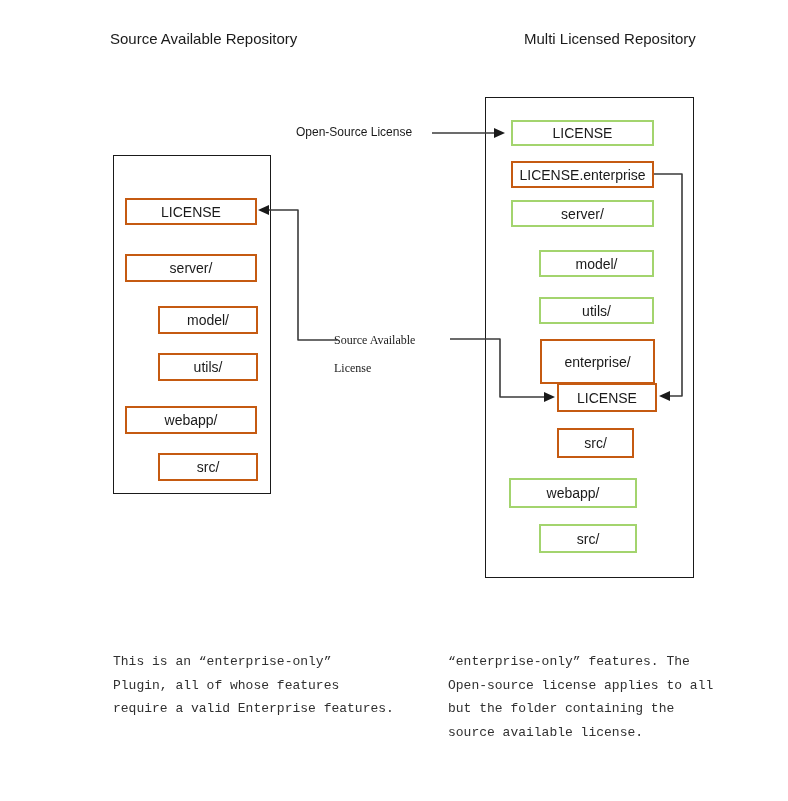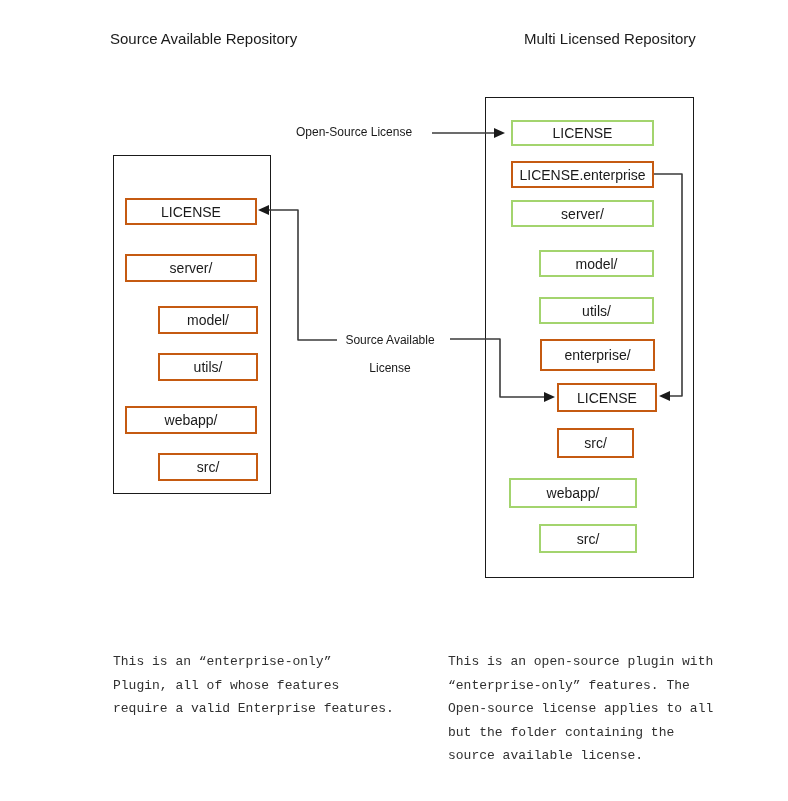--- a/index.html
+++ b/index.html
@@ -32,22 +32,22 @@
     white-space: nowrap;
   }
   .node.orange { border-color: #C55A11; text-align: center; }
   .node.green  { border-color: #A3D46E; }
   .conn-label {
     font-size: 12px;
     color: #1a1a1a;
     white-space: nowrap;
   }
   .conn-label.two-line {
-    text-align: center;
     line-height: 28px;
+    font-family: Liberation Serif, serif;
   }
   svg.wires { position: absolute; left: 0; top: 0; pointer-events: none; }
   svg.wires polyline, svg.wires line {
     fill: none;
     stroke: #3b3b3b;
     stroke-width: 1.6;
     stroke-linejoin: round;
   }
   svg.wires polygon { fill: #1a1a1a; stroke: none; }
   .note {
@@ -74,21 +74,21 @@
 <div class="abs node orange" style="left:125px; top:406px; width:132px; height:28px;">webapp/</div>
 <div class="abs node orange" style="left:158px; top:453px; width:100px; height:28px;">src/</div>
 
 <div class="abs repo-container" style="left:485px; top:97px; width:209px; height:481px;"></div>
 
 <div class="abs node green" style="left:511px; top:120px; width:143px; height:26px;">LICENSE</div>
 <div class="abs node orange" style="left:511px; top:161px; width:143px; height:27px;">LICENSE.enterprise</div>
 <div class="abs node green" style="left:511px; top:200px; width:143px; height:27px;">server/</div>
 <div class="abs node green" style="left:539px; top:250px; width:115px; height:27px;">model/</div>
 <div class="abs node green" style="left:539px; top:297px; width:115px; height:27px;">utils/</div>
-<div class="abs node orange" style="left:540px; top:339px; width:115px; height:32px;">enterprise/</div>
+<div class="abs node orange" style="left:540px; top:339px; width:115px; height:45px;">enterprise/</div>
 <div class="abs node orange" style="left:557px; top:383px; width:100px; height:29px;">LICENSE</div>
 <div class="abs node orange" style="left:557px; top:428px; width:77px; height:30px;">src/</div>
 <div class="abs node green" style="left:509px; top:478px; width:128px; height:30px;">webapp/</div>
 <div class="abs node green" style="left:539px; top:524px; width:98px; height:29px;">src/</div>
 
 <div class="abs conn-label" style="left:296px; top:125px;">Open-Source License</div>
 <div class="abs conn-label two-line" style="left:334px; top:326px; width:112px;">
   <div>Source Available</div>
   <div>License</div>
 </div>
@@ -115,18 +115,17 @@
     <polygon points="659,396 670,391 670,401"></polygon>
   </g>
 </svg>
 
 <div class="abs note" style="left:92px; top:650px;">
   <div>This is an “enterprise-only”</div>
   <div>Plugin, all of whose features</div>
   <div>require a valid Enterprise features.</div>
 </div>
 <div class="abs note" style="left:427px; top:650px;">
-  <div>This is an open-source plugin with</div>
   <div>“enterprise-only” features. The</div>
   <div>Open-source license applies to all</div>
   <div>but the folder containing the</div>
   <div>source available license.</div>
 </div>
 
 </body></html>

